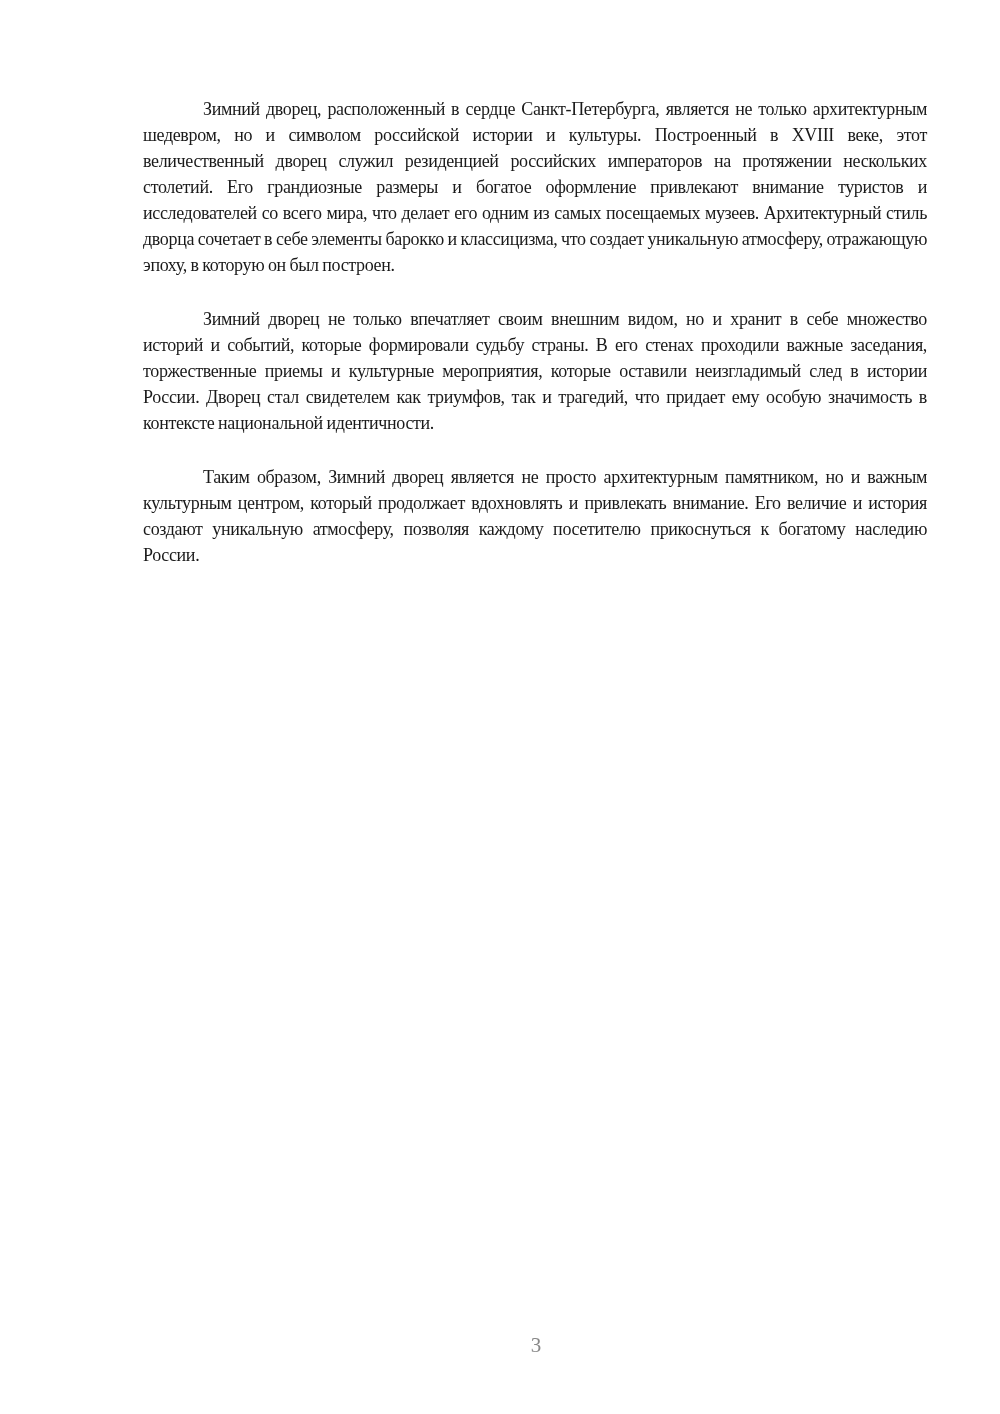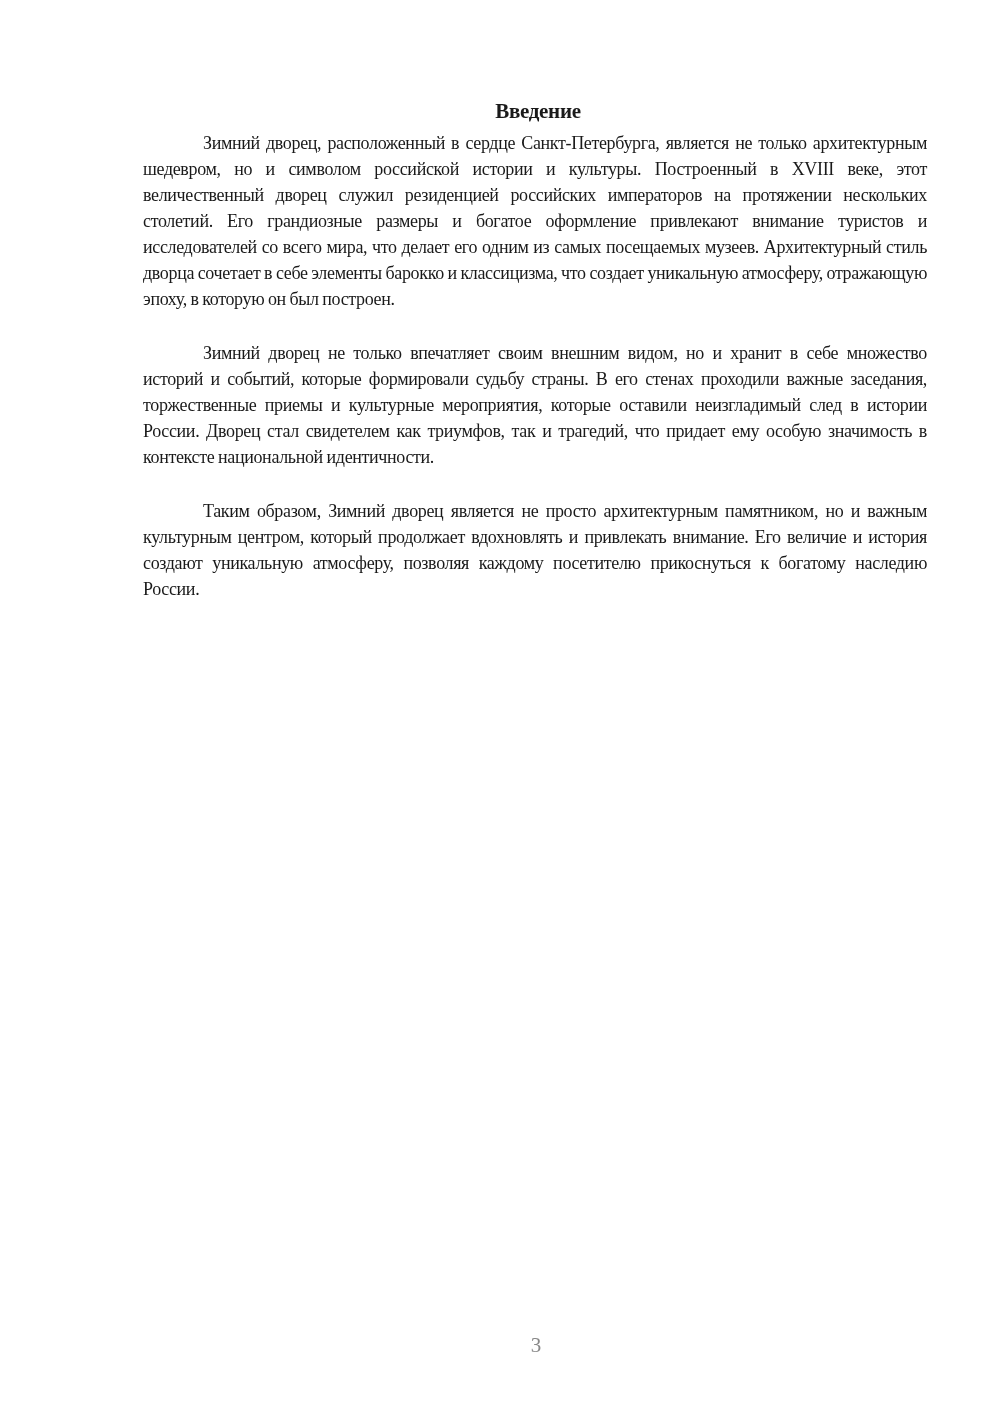--- a/index.html
+++ b/index.html
@@ -56,19 +56,18 @@
       box-sizing: border-box;
       font-size: 21px;
       color: #888888;
     }
   </style>
 </head>
 <body>
 
 <div class="page">
   <div class="content">
-    <h1 class="heading">Введение</h1>
     <p class="para">Зимний дворец, расположенный в сердце Санкт-Петербурга, является не только архитектурным шедевром, но и символом российской истории и культуры. Построенный в XVIII веке, этот величественный дворец служил резиденцией российских императоров на протяжении нескольких столетий. Его грандиозные размеры и богатое оформление привлекают внимание туристов и исследователей со всего мира, что делает его одним из самых посещаемых музеев. Архитектурный стиль дворца сочетает в себе элементы барокко и классицизма, что создает уникальную атмосферу, отражающую эпоху, в которую он был построен.</p>
     <p class="para">Зимний дворец не только впечатляет своим внешним видом, но и хранит в себе множество историй и событий, которые формировали судьбу страны. В его стенах проходили важные заседания, торжественные приемы и культурные мероприятия, которые оставили неизгладимый след в истории России. Дворец стал свидетелем как триумфов, так и трагедий, что придает ему особую значимость в контексте национальной идентичности.</p>
     <p class="para">Таким образом, Зимний дворец является не просто архитектурным памятником, но и важным культурным центром, который продолжает вдохновлять и привлекать внимание. Его величие и история создают уникальную атмосферу, позволяя каждому посетителю прикоснуться к богатому наследию России.</p>
   </div>
   <div class="page-number">3</div>
 </div>
 
 </body></html>

